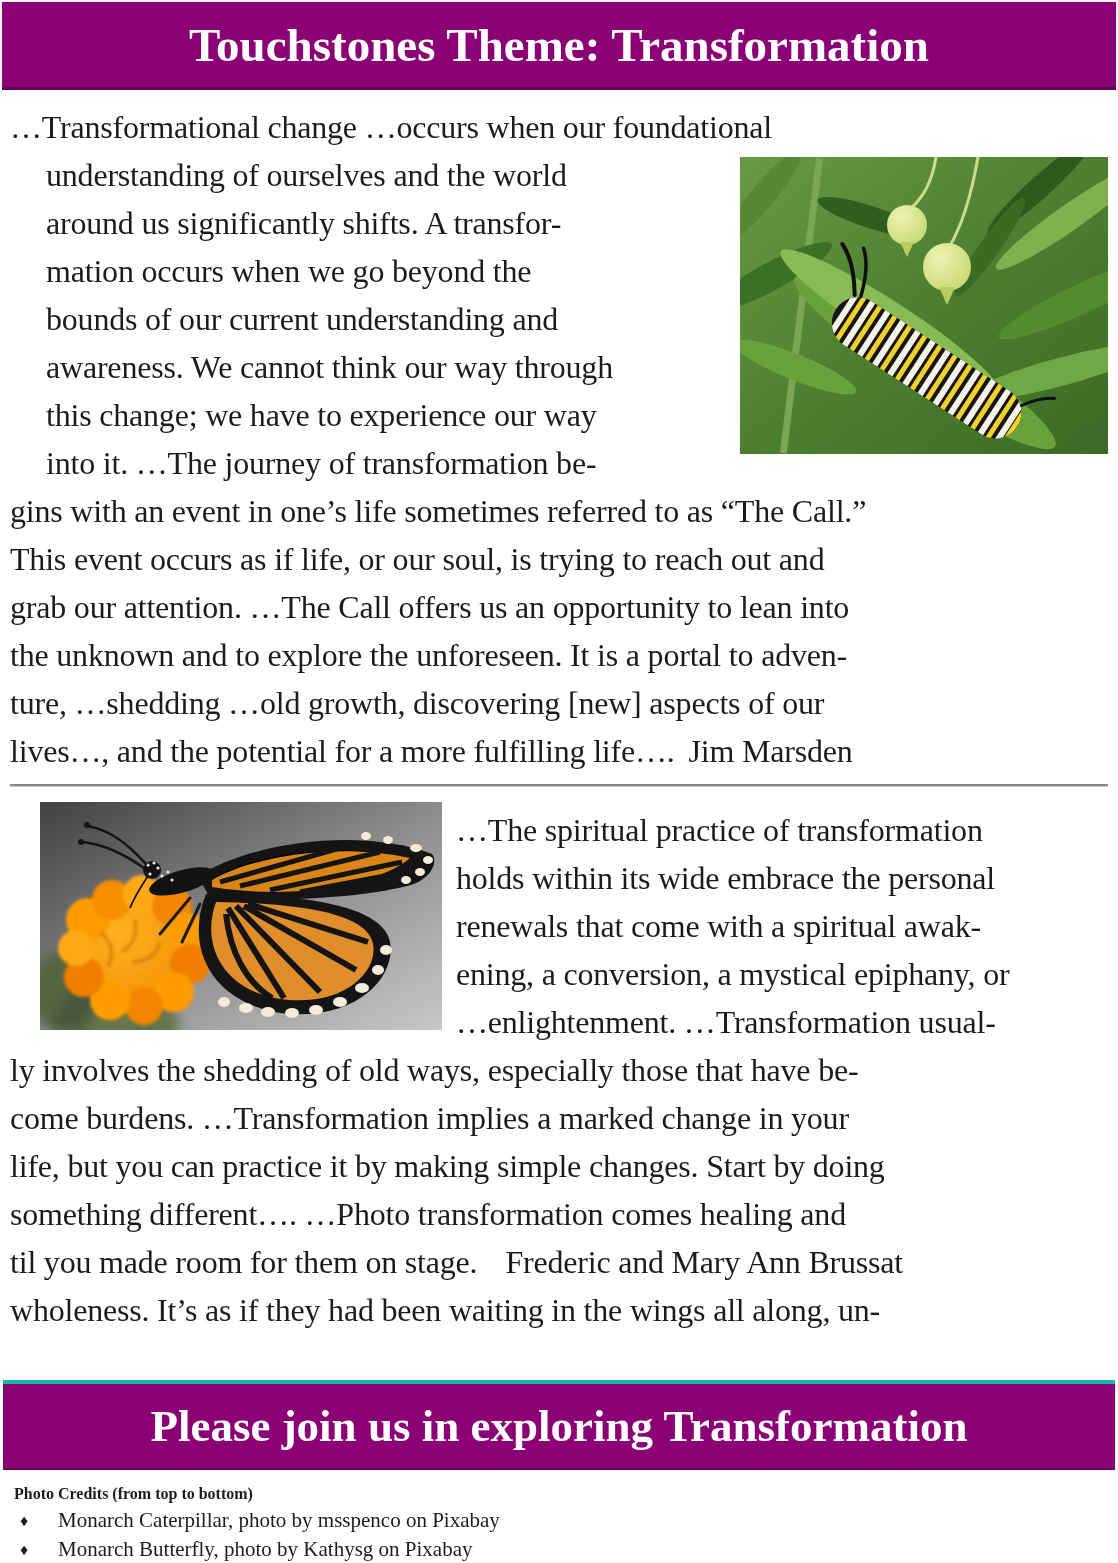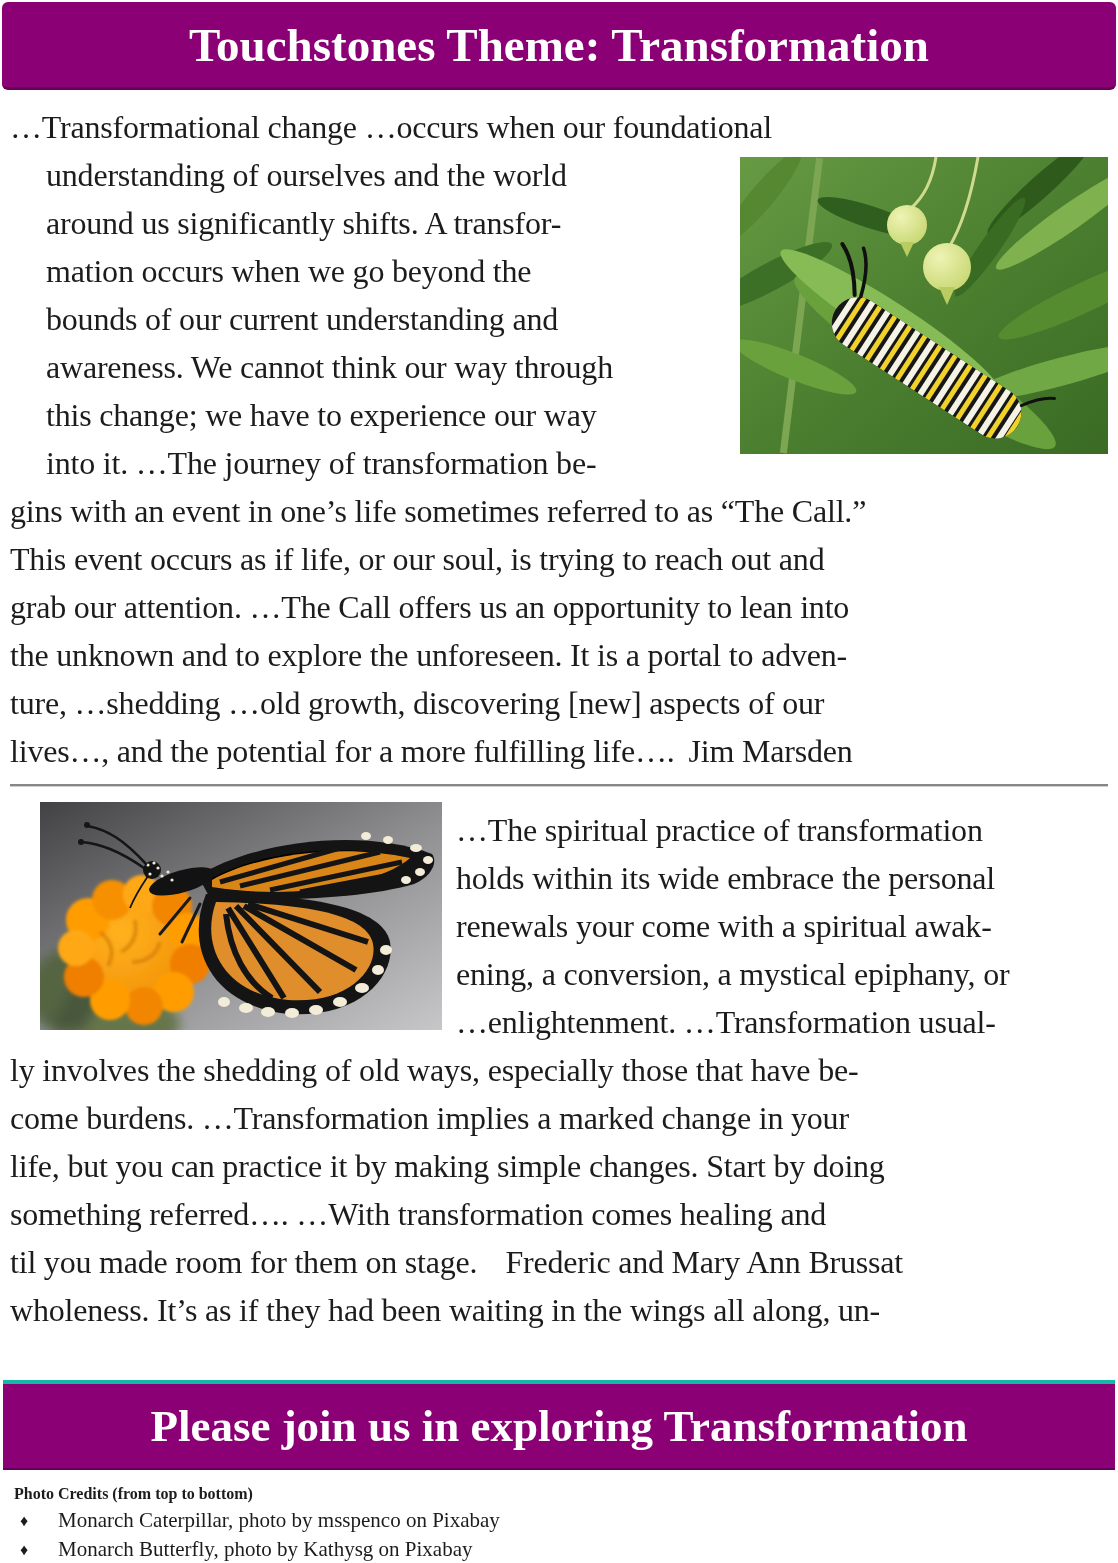--- a/index.html
+++ b/index.html
@@ -7,21 +7,20 @@
     width:1118px;height:1563px;background:#ffffff;overflow:hidden;
     font-family:"Liberation Serif", serif;color:#1c1c1c;
   }
   .banner{
     background:#8B0074;color:#ffffff;font-weight:bold;text-align:center;
     display:flex;align-items:center;justify-content:center;
   }
   .banner-top{
     margin:2px 2px 0 2px;height:85px;font-size:47px;
     border-bottom:3px solid #650058;
-    border-radius:6px;
   }
   .banner-bottom{
     margin:46px 3px 0 3px;height:84px;font-size:45px;
     border-top:4px solid #14b8a6;border-bottom:2px solid #650058;
   }
   .content{padding:13px 10px 0 10px;}
   .pline{
     font-size:32px;line-height:48px;white-space:nowrap;letter-spacing:-0.2px;
   }
   .wrap-row{display:flex;align-items:flex-start;margin-left:36px;}
@@ -251,30 +250,30 @@
               <path d="M104,66 C78,48 60,42 42,40" stroke="#151515" stroke-width="2.6" fill="none" stroke-linecap="round"></path>
               <circle cx="47" cy="23" r="3" fill="#151515"></circle>
                 <circle cx="41" cy="40" r="3" fill="#151515"></circle>
               <path d="M108,74 C100,86 94,96 90,106" stroke="#151515" stroke-width="1.8" fill="none"></path>
             </g>
           </svg>
         </figure>
         <div class="wrap-col col-right">
           <div class="pline">…The spiritual practice of transformation</div>
           <div class="pline">holds within its wide embrace the personal</div>
-          <div class="pline">renewals your come with a spiritual awak-</div>
+          <div class="pline">renewals that come with a spiritual awak-</div>
           <div class="pline">ening, a conversion, a mystical epiphany, or</div>
           <div class="pline">…enlightenment. …Transformation usual-</div>
         </div>
       </div>
 
       <div class="pline">ly involves the shedding of old ways, especially those that have be-</div>
       <div class="pline">come burdens. …Transformation implies a marked change in your</div>
       <div class="pline">life, but you can practice it by making simple changes. Start by doing</div>
-      <div class="pline">something referred…. …With transformation comes healing and</div>
+      <div class="pline">something different…. …Photo transformation comes healing and</div>
       <div class="pline">
         <span>til you made room for them on stage.</span><span class="attr attr-2">Frederic and Mary Ann Brussat</span>
       </div>
       <div class="pline">wholeness. It’s as if they had been waiting in the wings all along, un-</div>
     </div>
   </div>
 
   <div class="banner banner-bottom">
     <span>Please join us in exploring Transformation</span>
   </div>

